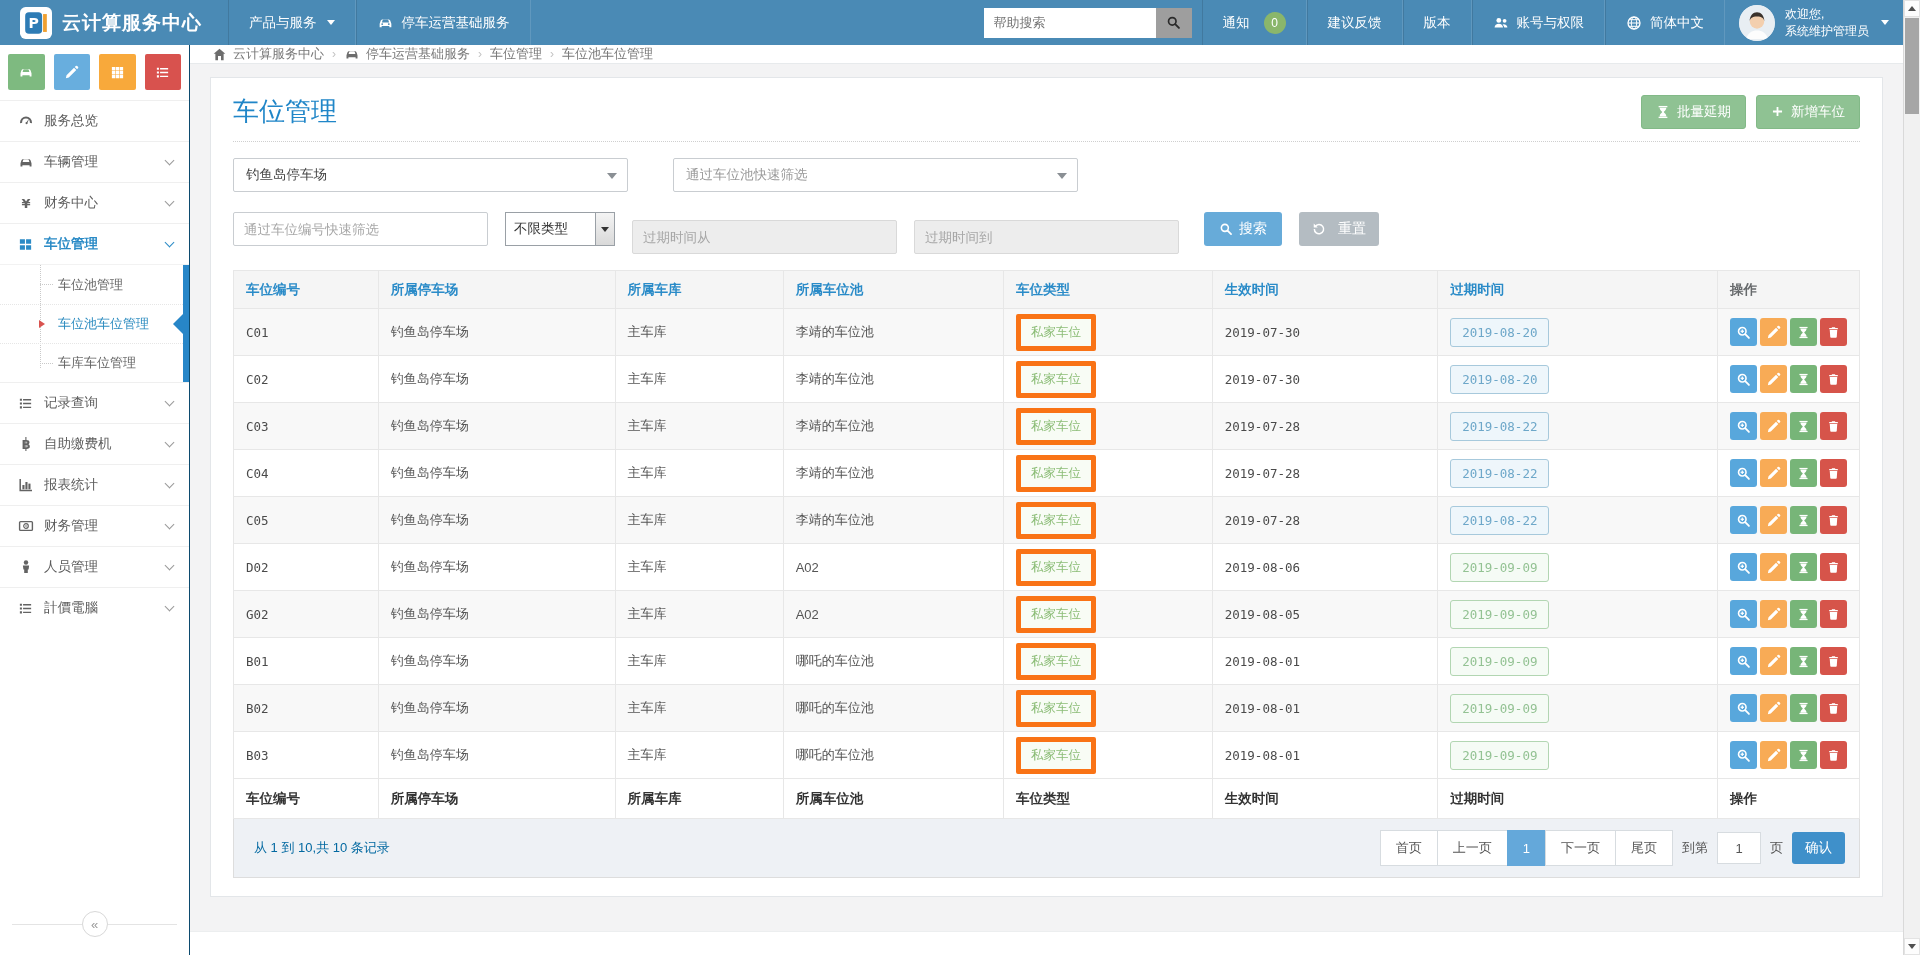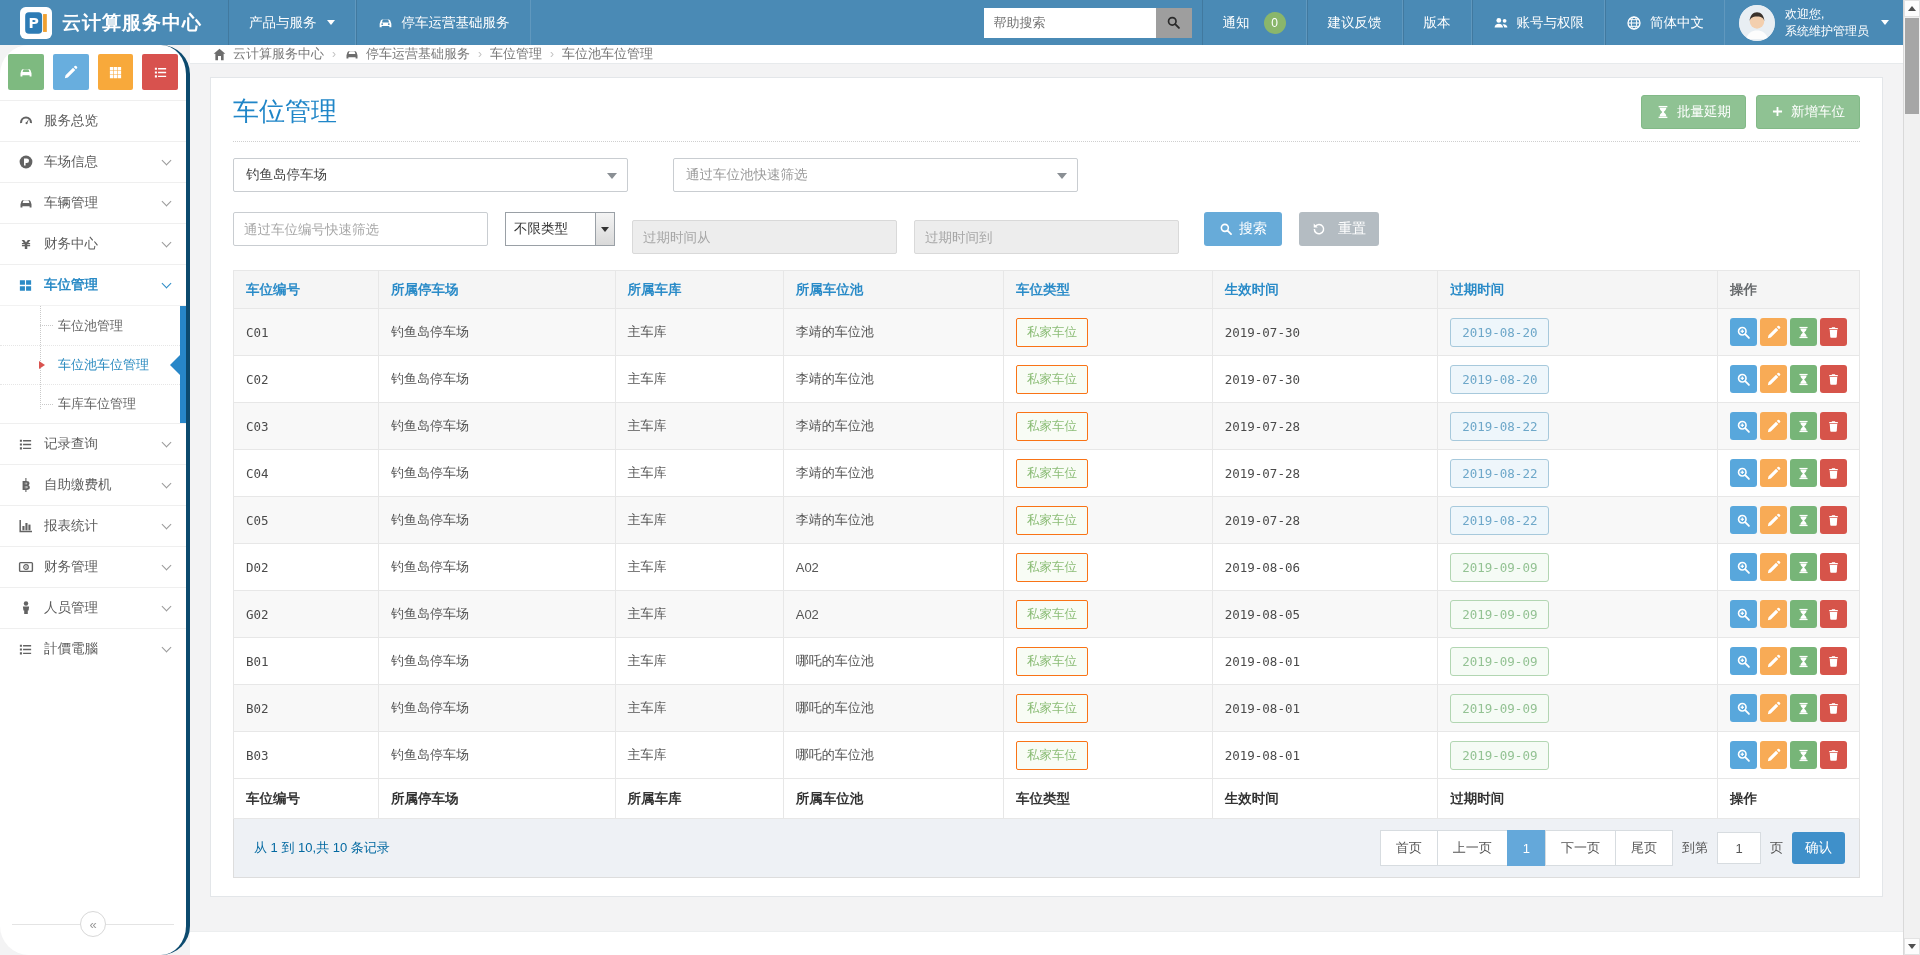--- a/index.html
+++ b/index.html
@@ -19,21 +19,21 @@
   .search-btn { width:36px; height:30px; background:#9e9e9e; border:none; color:#2b2b2b; display:flex; align-items:center; justify-content:center; cursor:pointer; }
   .badge-count { background:#8ab66b; color:#fff; min-width:22px; height:22px; border-radius:50%; display:inline-flex; align-items:center; justify-content:center; font-size:12px; margin-left:6px; }
   .user-area { display:flex; align-items:center; gap:10px; padding:0 14px; cursor:pointer; }
   .avatar { width:36px; height:36px; border-radius:50%; overflow:hidden; background:#dfeaf2; flex:0 0 auto; }
   .welcome { font-size:12px; line-height:1.35; }
   .icn { display:inline-flex; align-items:center; justify-content:center; }
   .icn svg { display:block; }
 
   
   .workspace { display:flex; height:910px; }
-  .sidebar { width:190px; background:#fff; border-right:4px solid #0c4a6e; display:flex; flex-direction:column;border-radius:29px; }
+  .sidebar { width:190px; background:#fff; border-right:1px solid #0c4a6e; display:flex; flex-direction:column; }
   .tiles { display:flex; gap:9px; padding:9px 8px 10px; }
   .tile { width:38px; height:36px; border-radius:2px; color:#fff; display:flex; align-items:center; justify-content:center; cursor:pointer; }
   .menu { flex:1; }
   .menu-item { height:41px; display:flex; align-items:center; padding:0 16px 0 18px; border-top:1px solid #efefef; color:#5c5c5c; font-size:13.5px; cursor:pointer; position:relative; background:#fff; }
   .menu-item .icn { width:26px; justify-content:flex-start; color:#636363; }
   .mi-label { flex:1; }
   .chev { width:7px; height:7px; border-right:1.6px solid #9a9a9a; border-bottom:1.6px solid #9a9a9a; transform:rotate(45deg); margin-top:-4px; }
   .menu-item.active-parent { color:#2b8bc6; font-weight:bold; }
   .menu-item.active-parent .icn { color:#2b8bc6; }
   .menu-item.active-parent .chev { border-color:#2b8bc6; }
@@ -80,21 +80,21 @@
 
   
   table.grid { width:100%; border-collapse:collapse; margin-top:16px; font-size:13px; color:#555; border:1px solid #ddd; }
   .grid th, .grid td { border:1px solid #e7e7e7; padding:0 12px; text-align:left; vertical-align:middle; }
   .grid thead th { height:38px; background:#f5f5f5; color:#2a8bc8; font-weight:bold; font-size:13.5px; }
   .grid thead th.dark { color:#676a6c; }
   .grid tbody td { height:47px; }
   .grid tbody tr:nth-child(odd) { background:#f8f8f8; }
   .grid tr.repeat-head td { height:40px; font-weight:bold; color:#333; background:#fff; font-size:13.5px; }
   .mono { font-family:"DejaVu Sans Mono","Liberation Mono",monospace; font-size:12.5px; color:#4a4a4a; }
-  .badge-type { display:inline-block; border:1px solid #f97316; color:#8cbd77; background:#f8fcf5; padding:5px 10px; font-size:12.5px; border-radius:2px; }
+  .badge-type { display:inline-block; border:5px solid #f97316; color:#8cbd77; background:#f8fcf5; padding:5px 10px; font-size:12.5px; border-radius:2px; }
   .badge-date { display:inline-block; font-family:"DejaVu Sans Mono","Liberation Mono",monospace; font-size:12.5px; padding:6px 11px; border-radius:3px; cursor:pointer; }
   .badge-date.blue { border:1px solid #a7c9dc; color:#6da7c9; background:#eef6fb; }
   .badge-date.green { border:1px solid #b2d6b2; color:#93c293; background:#f5fbf5; }
   .actions { display:flex; gap:3px; }
   .abtn { width:27px; height:28px; border:none; border-radius:3px; color:#fff; display:flex; align-items:center; justify-content:center; cursor:pointer; }
   .abtn.view { background:#58a7dc; } .abtn.edit { background:#f8ab56; }
   .abtn.delay { background:#77b578; } .abtn.del { background:#d6544a; }
 
   
   .pagi { background:#eef1f5; border:1px solid #ddd; border-top:none; padding:11px 14px; display:flex; align-items:center; justify-content:space-between; }
@@ -244,30 +244,20 @@
       <nav class="menu" id="side-menu">
           <div class="menu-item">
     <span class="icn">
               <svg width="16" height="16" viewBox="0 0 16 16" fill="currentColor">
                 <path d="M8 3.4a6 6 0 0 1 6 6l-.1.8-2.1-.4.1-.4a3.9 3.9 0 1 0-7.8 0l.1.4-2.1.4L2 9.4a6 6 0 0 1 6-6z"></path>
                 <path d="M8.6 8.9l2.7-3.6-1.7 4.2a1.1 1.1 0 1 1-1-0.6z"></path>
               </svg>
             </span>
             <span class="mi-label">服务总览</span>
     </div>
-          <div class="menu-item">
-    <span class="icn">
-              <svg width="16" height="16" viewBox="0 0 16 16">
-                <circle cx="8" cy="8" r="6.4" fill="currentColor"></circle>
-                <path d="M6 4.4h2.7a2.35 2.35 0 0 1 0 4.7H7.6v2.5H6z" fill="#fff"></path>
-              </svg>
-            </span>
-            <span class="mi-label">车场信息</span>
-    <span class="chev"></span>
-          </div>
           <div class="menu-item">
     <span class="icn">
               <svg width="16" height="16" viewBox="0 0 16 16" fill="currentColor">
                 <path d="M2.5 9.2l.9-2.6c.3-.9 1-1.4 1.9-1.4h5.4c.9 0 1.6.5 1.9 1.4l.9 2.6v3.2h-1.9v-1.1H4.4v1.1H2.5zM4.6 7.9h6.8l-.6-1.8c-.1-.4-.4-.6-.8-.6H6c-.4 0-.7.2-.8.6z"></path>
               </svg>
             </span>
             <span class="mi-label">车辆管理</span>
     <span class="chev"></span>
           </div>
           <div class="menu-item">

